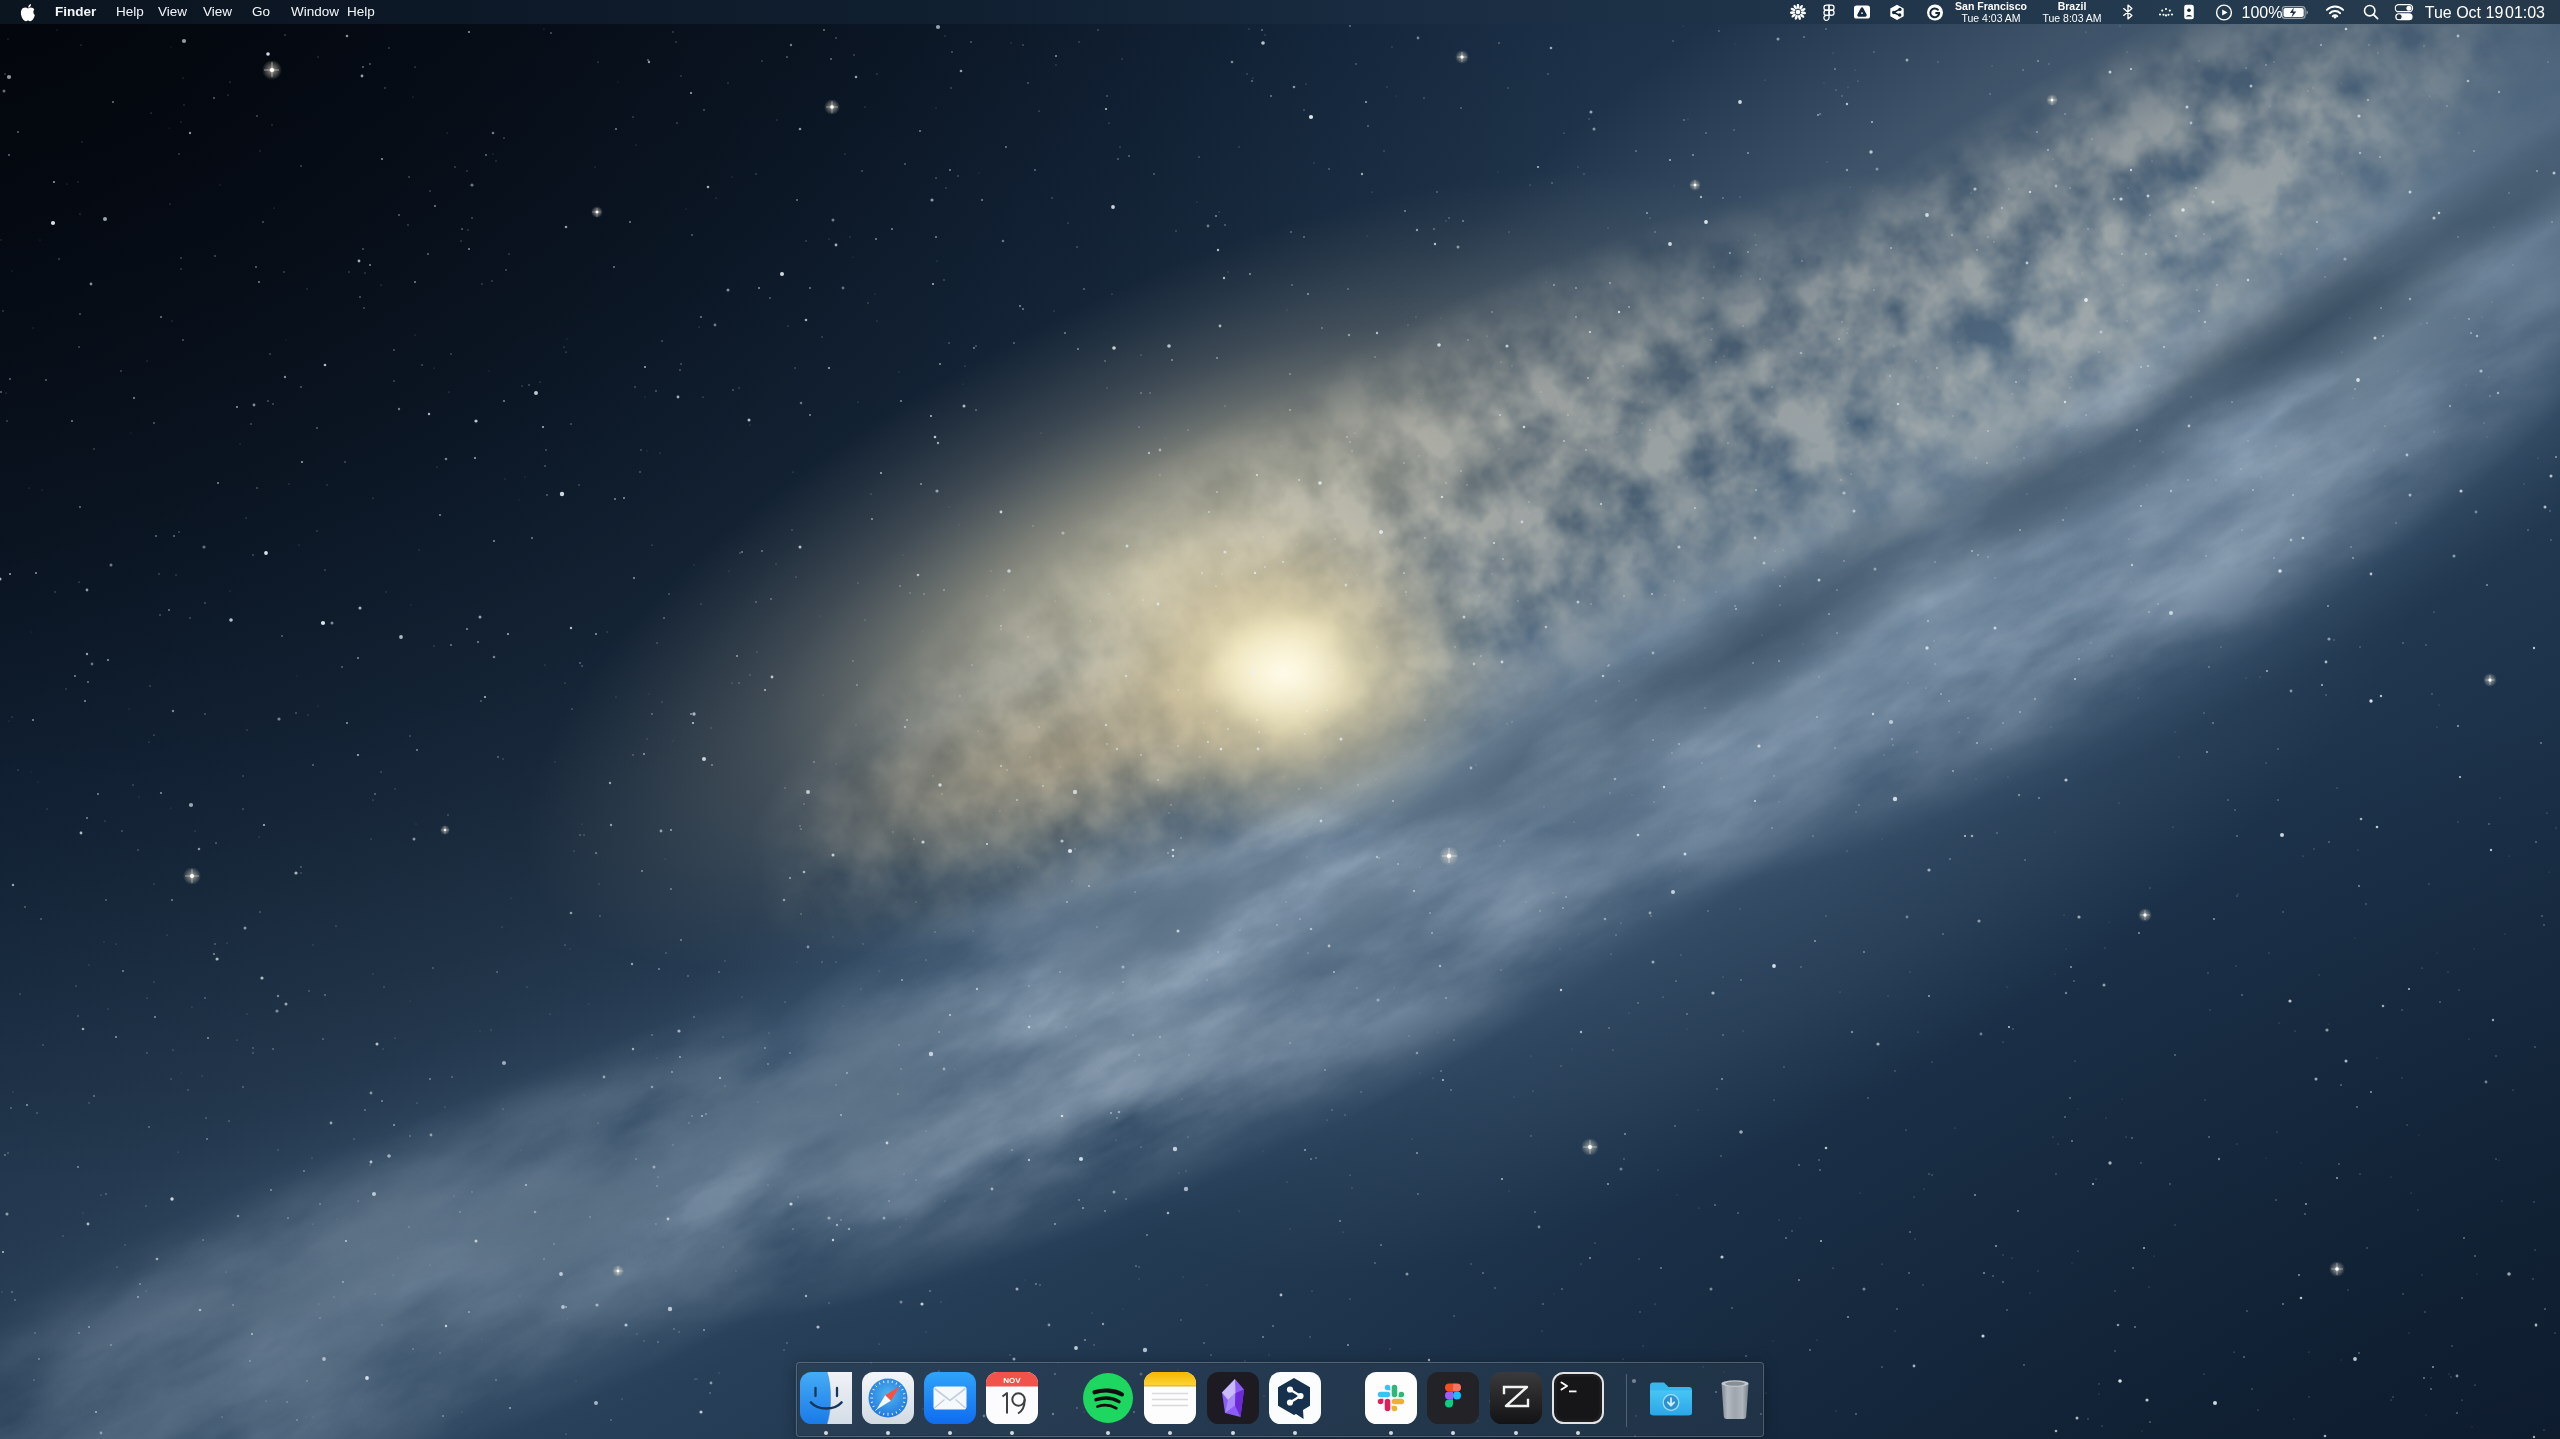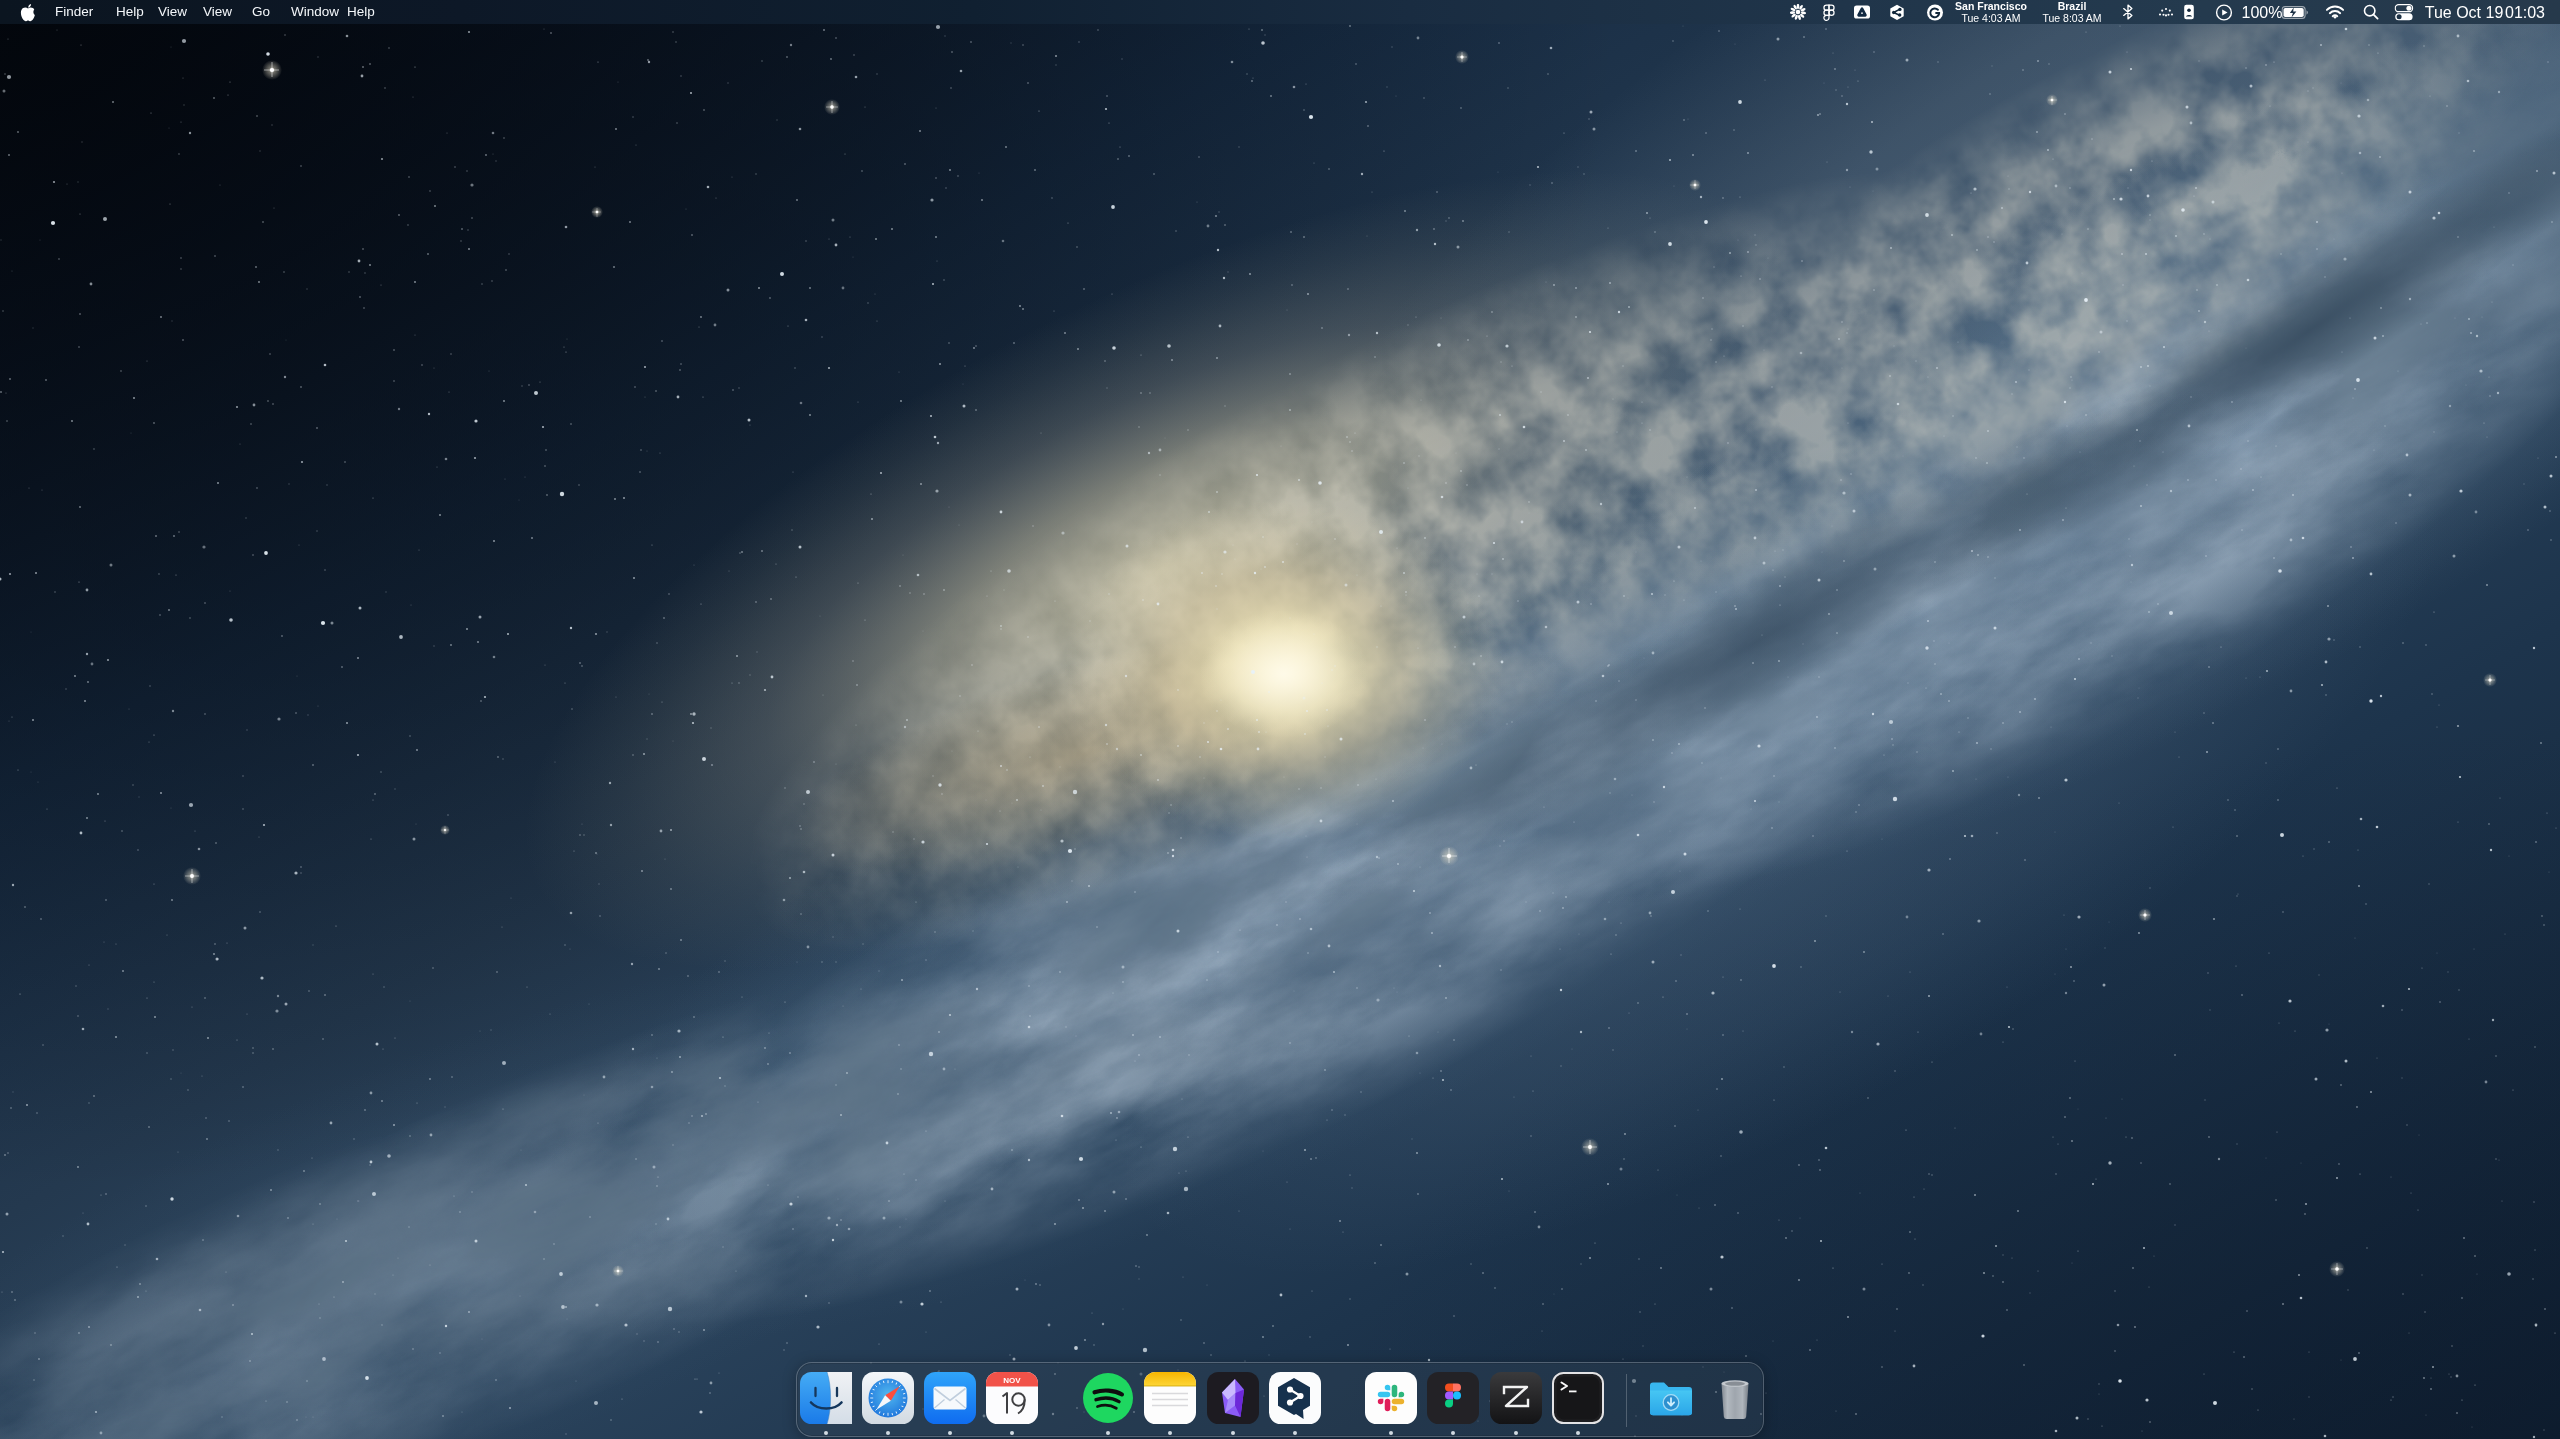--- a/index.html
+++ b/index.html
@@ -1,24 +1,24 @@
 <!DOCTYPE html>
 <html><head><meta charset="utf-8"><title>d</title><style>
 *{margin:0;padding:0;box-sizing:border-box}
 html,body{width:2560px;height:1439px;overflow:hidden;background:#10233a;font-family:"Liberation Sans",sans-serif;-webkit-font-smoothing:antialiased}
 #wall{position:absolute;left:0;top:0}
 .menubar{position:absolute;left:0;top:0;width:2560px;height:24px;opacity:0.999;
  background:linear-gradient(90deg,#0b1520 0%,#0d1827 18%,#102031 38%,#192c41 55%,#20354a 72%,#243a4e 86%,#26394b 100%);}
 .mi{position:absolute;top:0;line-height:24px;font-size:13.5px;color:#f4f7fa}
-.mi.b{font-weight:normal}
+.mi.b{font-weight:bold}
 .apl{position:absolute;left:20px;top:3px}
 .ric{position:absolute;top:0;height:24px;display:flex;align-items:center;transform:translateX(-50%)}
 .city{position:absolute;top:1px;transform:translateX(-50%);color:#fff;font-size:10.5px;line-height:11.5px;text-align:center;white-space:nowrap}
 .mtime{position:absolute;top:1px;transform:translateX(-50%);line-height:24px;font-size:16px;color:#fff;white-space:nowrap}
-.dock{position:absolute;left:796px;top:1362px;width:968px;height:75px;border-radius:16px;
+.dock{position:absolute;left:796px;top:1362px;width:968px;height:75px;border-radius:4px;
  background:rgba(47,66,86,0.42);border:1px solid rgba(255,255,255,0.22);
  box-shadow:0 2px 14px rgba(0,0,0,0.28), inset 0 0 0 1px rgba(20,30,44,0.25)}
 .dicon{position:absolute;top:9px;width:52px;height:52px}
 .ddot{position:absolute;top:68px;width:4px;height:4px;border-radius:50%;background:rgba(240,246,252,0.85)}
 .dsep{position:absolute;top:11px;width:1px;height:53px;background:rgba(255,255,255,0.22)}
 </style></head><body>
 <svg id="wall" width="2560" height="1439" viewBox="0 0 2560 1439">
     <defs>
       <linearGradient id="bg" x1="600" y1="-500" x2="1950" y2="1850" gradientUnits="userSpaceOnUse">
 <stop offset="0" stop-color="#04070d"></stop>

